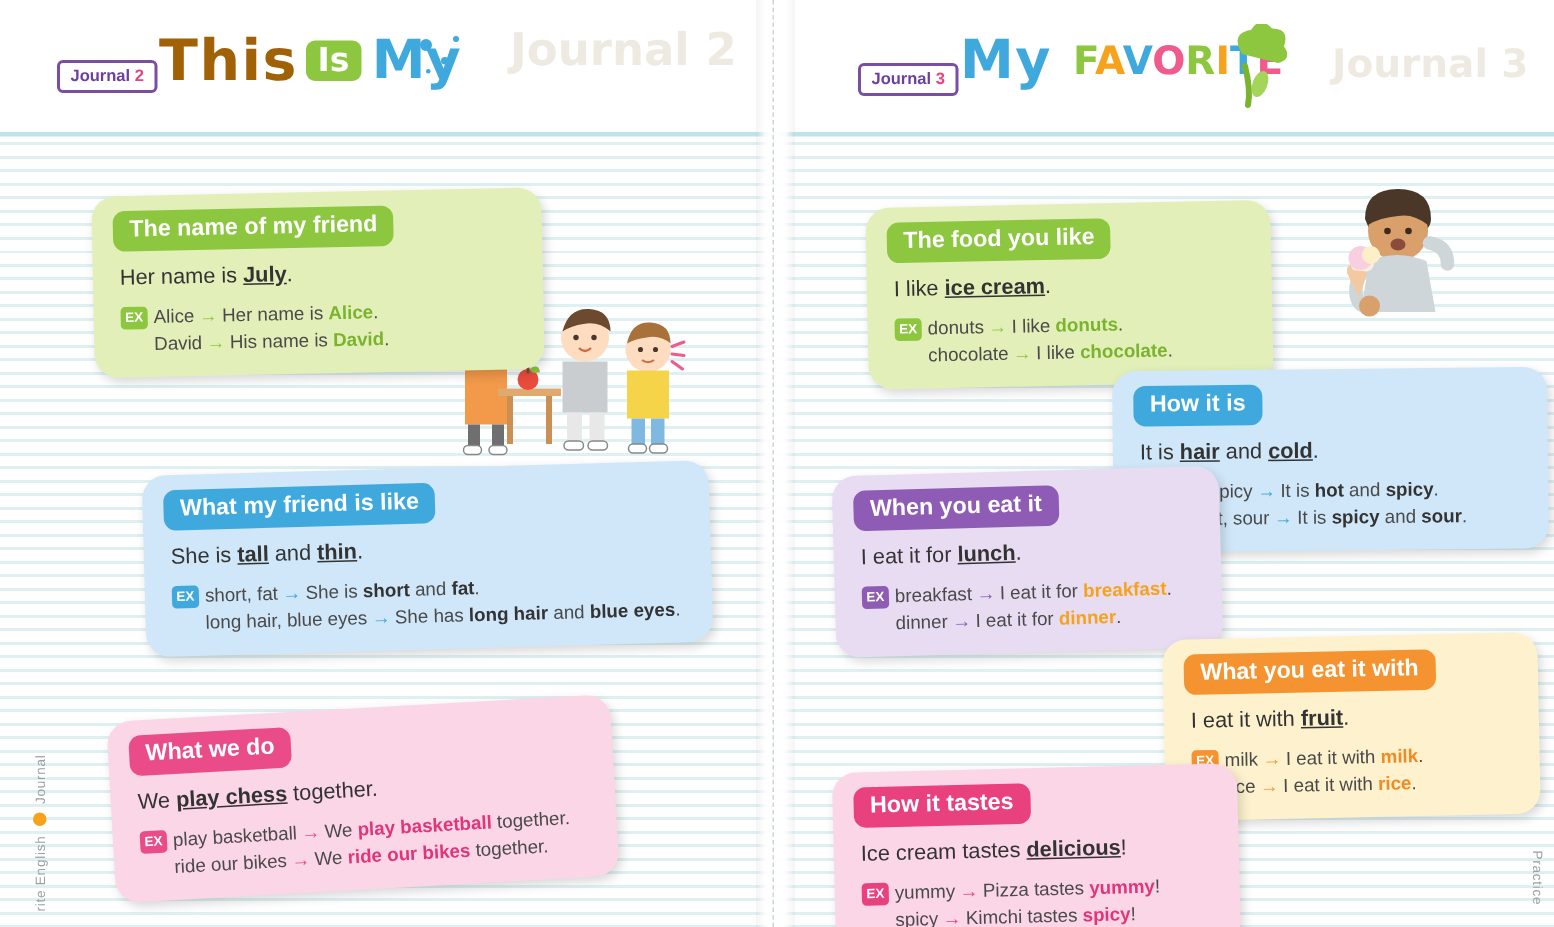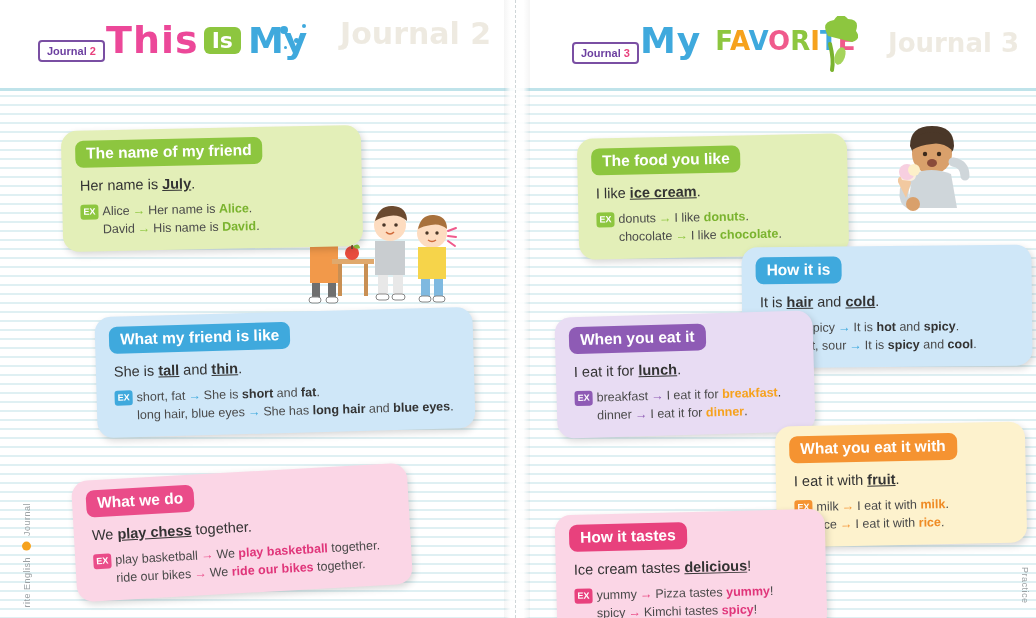--- a/index.html
+++ b/index.html
@@ -84,21 +84,21 @@
   .title-wrap { position: absolute; white-space: nowrap; }
   .t-word {
     display: inline-block;
     font-family: "DejaVu Sans", sans-serif;
     font-weight: bold;
     vertical-align: middle;
   }
 
   
   #title1 { left: 106px; top: 18px; }
-  #title1 .w1 { font-size: 38px; color: #ec4899; letter-spacing: 1px; }
+  #title1 .w1 { font-size: 38px; color: #a16207; letter-spacing: 1px; }
   #title1 .w2 {
     font-size: 22px; color: #ffffff; background: #8dc63f;
     border-radius: 6px; padding: 1px 8px; margin: 0 5px;
   }
   #title1 .w3 { font-size: 36px; color: #3fa9dd; margin-left: 2px; }
   #title1 .line2 { display: block; margin-top: -4px; margin-left: 60px; }
   #title1 .w4 { font-size: 40px; color: #3fa9dd; letter-spacing: 1px; }
 
   
   #title2 { left: 640px; top: 20px; }
@@ -437,21 +437,21 @@
   <div class="card c-blue" id="card5">
     <div class="hdr">How it is</div>
     <div class="sent">
       <span>It is </span><u>hair</u><span> and </span><u>cold</u><span>.</span>
     </div>
     <div class="ex-block">
       <div class="ex-row">
         <span class="ex-badge">EX</span><span>hot, spicy</span><span class="arrow">→</span><span>It is </span><b class="key">hot</b><span> and </span><b class="key">spicy</b><span>.</span>
       </div>
       <div class="ex-row indent">
-        <span>sweet, sour</span><span class="arrow">→</span><span>It is </span><b class="key">spicy</b><span> and </span><b class="key">cool</b><span>.</span>
+        <span>sweet, sour</span><span class="arrow">→</span><span>It is </span><b class="key">spicy</b><span> and </span><b class="key">sour</b><span>.</span>
       </div>
     </div>
   </div>
 
   <div class="card c-purple" id="card6">
     <div class="hdr">When you eat it</div>
     <div class="sent">
       <span>I eat it for </span><u>lunch</u><span>.</span>
     </div>
     <div class="ex-block">

